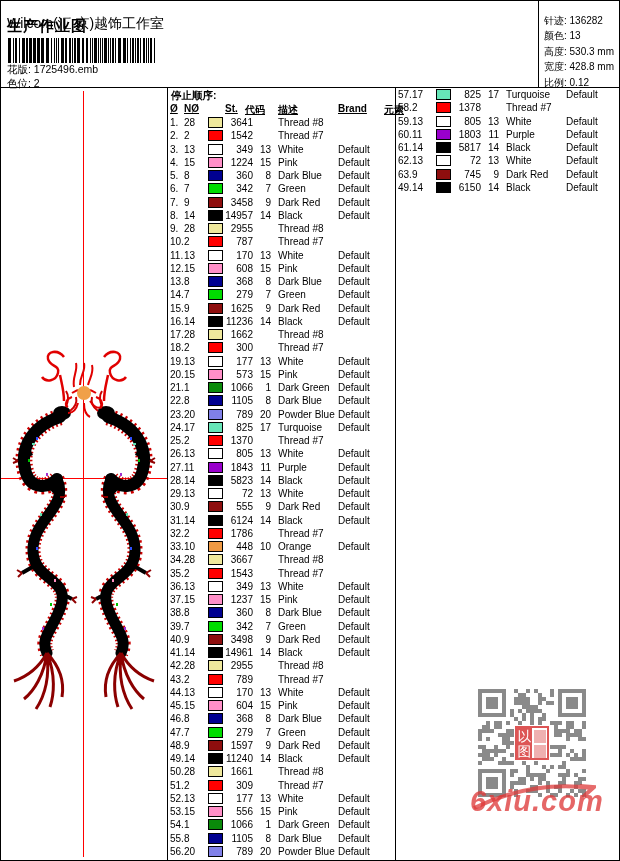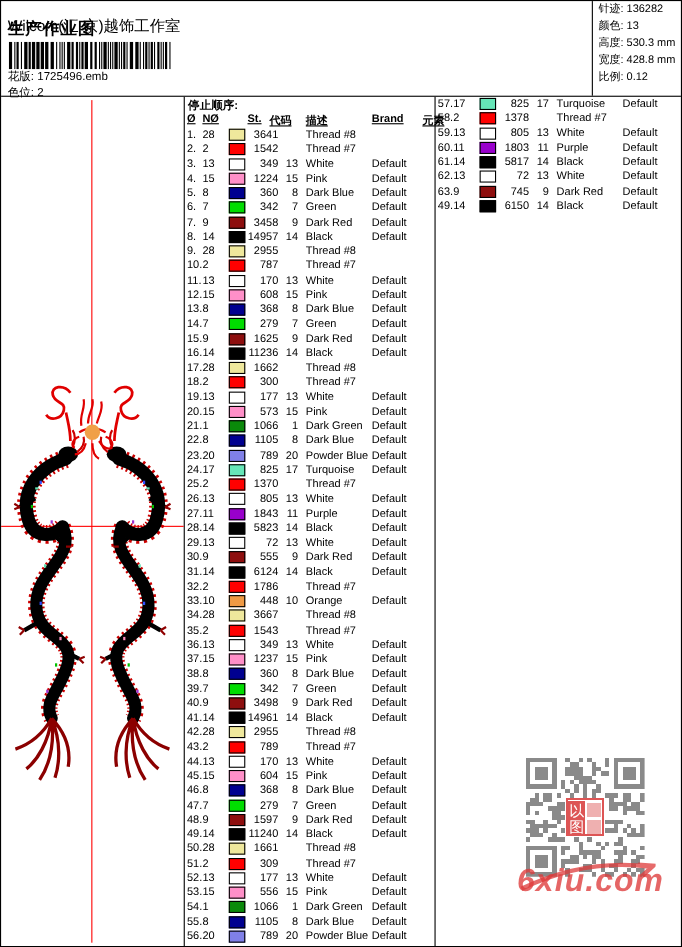--- a/index.html
+++ b/index.html
@@ -6,21 +6,21 @@
   .page{position:relative;width:618px;height:859px;border:1px solid #000;background:#fff;
         font-family:"Liberation Sans",sans-serif;color:#000;overflow:hidden;}
   
   .header{position:absolute;top:0;left:0;right:0;height:86px;border-bottom:1px solid #000;}
   .title{position:absolute;left:6px;top:16px;font-size:15px;font-weight:bold;letter-spacing:1px;}
   .studio{position:absolute;left:6px;top:14px;font-size:14px;}
   .barcode{position:absolute;left:7px;top:37px;width:150px;height:25px;}
   .meta-line{position:absolute;left:6px;font-size:10.5px;white-space:nowrap;}
   .pattern{top:62px;} .colorpos{top:76px;}
   .infobox{position:absolute;top:0;right:0;width:81px;height:86px;border-left:1px solid #000;
-           box-sizing:border-box;padding:0 0 0 5px;font-size:10px;margin-left:44px;}
+           box-sizing:border-box;padding:13px 0 0 5px;font-size:10px;margin-left:44px;}
   .infoline{height:15.4px;white-space:nowrap;}
   
   .body{position:absolute;top:87px;left:0;right:0;bottom:0;padding-left:23px;}
   .design{position:absolute;left:0;top:0;width:166px;height:100%;border-right:1px solid #000;}
   .redv{position:absolute;left:82px;top:3px;bottom:3px;width:1px;background:#f00;}
   .redh{position:absolute;left:0;top:390px;width:100%;height:1px;background:#f00;}
   .dragons{position:absolute;left:1px;top:253px;width:164px;height:380px;}
   
   .t1{position:absolute;left:167px;top:0;bottom:0;width:227px;border-right:1px solid #000;}
   .t2{position:absolute;left:395px;top:0;bottom:0;right:0;}

